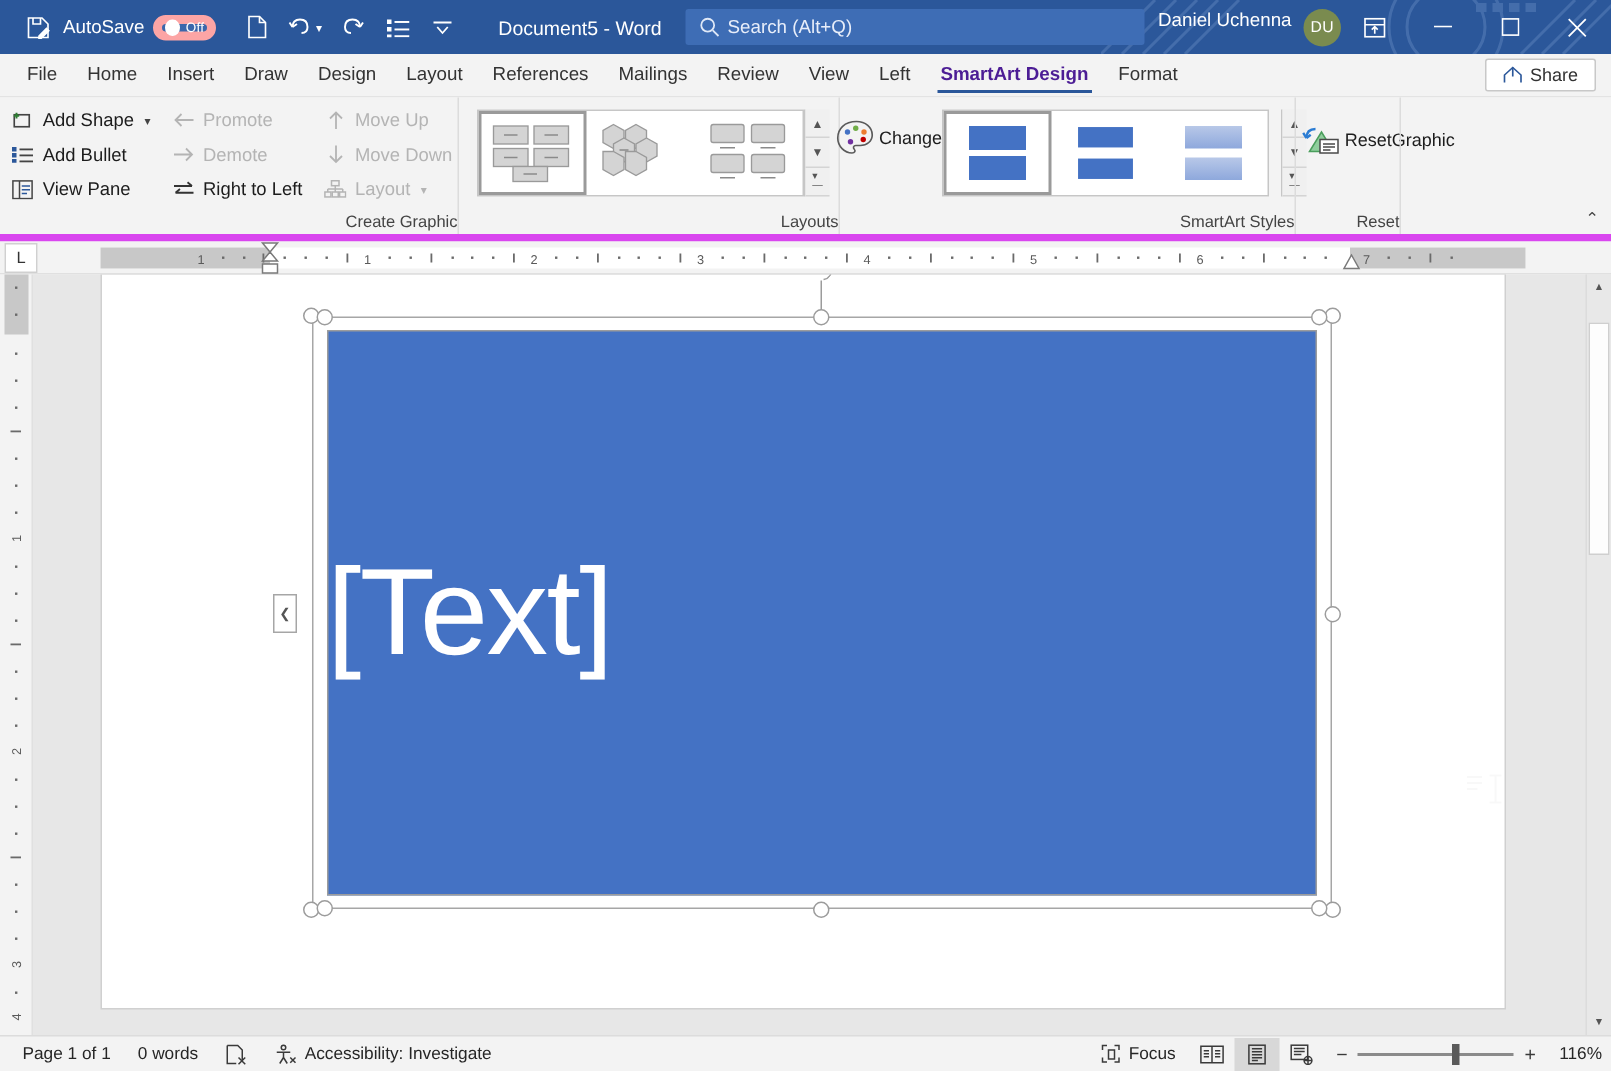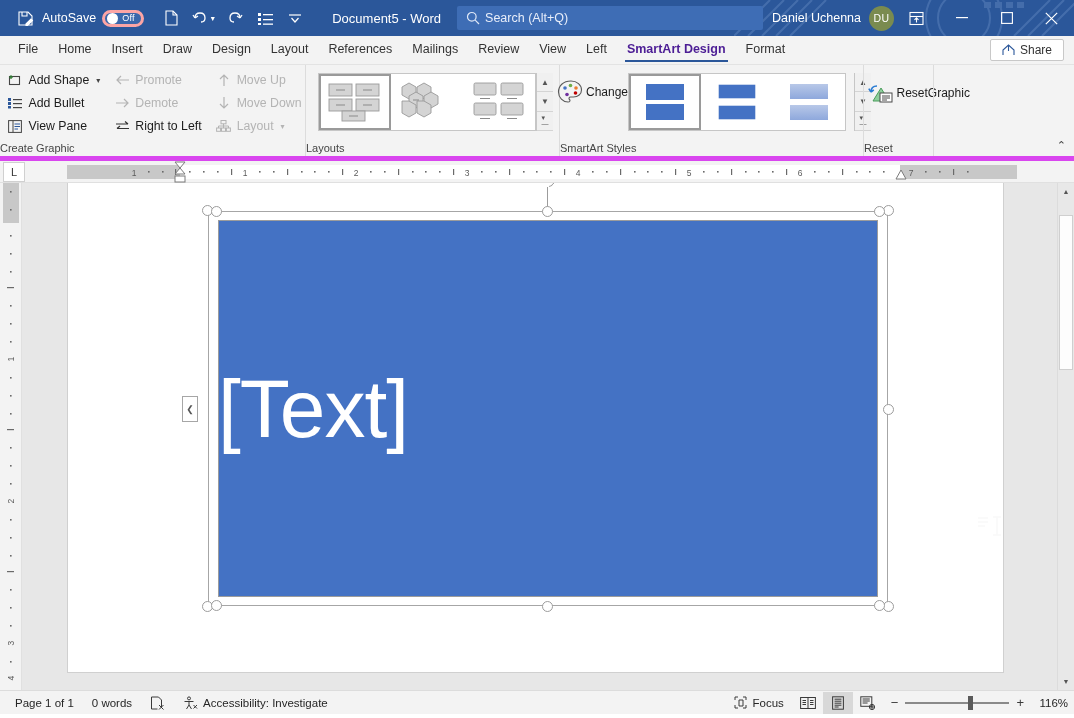--- a/index.html
+++ b/index.html
@@ -19,41 +19,41 @@
     position: absolute; right: 0; top: 0; width: 340px; height: 36px;
     opacity: .25; pointer-events: none;
   }
   .tb-btn {
     height: 30px; display: flex; align-items: center; justify-content: center;
     color: #fff; flex: 0 0 auto;
   }
   .tb-icon { width: 30px; }
   .autosave-label { font-size: 12.5px; margin: 0 6px 0 2px; }
   .toggle {
-    width: 42px; height: 17px; border-radius: 9px; border: 3px solid #fca5a5;
+    width: 42px; height: 17px; border-radius: 9px; border: 6px solid #fca5a5;
     background: #3b67ab; display: flex; align-items: center; padding: 0 2px;
     position: relative;
   }
   .toggle .knob {
     width: 11px; height: 11px; border-radius: 50%; background: #fff;
   }
   .toggle .tg-txt {
     font-size: 9px; color: #fff; margin-left: 4px; letter-spacing: .2px;
   }
   .doc-title {
     font-size: 13px; margin-left: 22px; margin-right: 16px; white-space: nowrap;
   }
   .searchbox {
     width: 306px; height: 24px; background: #3e6db5; border-radius: 2px;
     display: flex; align-items: center; padding: 0 9px; color: #e8eefa;
     font-size: 12.5px; position: relative; z-index: 2;
   }
   .searchbox .sb-label { margin-left: 5px; }
   .user-area {
-    display: flex; align-items: center; margin-left: auto; position: relative; z-index: 2;
+    display: flex; margin-left: auto; position: relative; z-index: 2;
   }
   .user-name { font-size: 12.5px; margin-right: 8px; white-space: nowrap; }
   .avatar {
     width: 25px; height: 25px; border-radius: 50%; background: #7a8b4f;
     color: #fff; font-size: 10.5px; display: flex; align-items: center;
     justify-content: center; letter-spacing: .3px;
   }
   .win-btn {
     width: 45px; height: 36px; display: flex; align-items: center;
     justify-content: center; color: #fff; position: relative; z-index: 2;
@@ -85,21 +85,21 @@
     height: 96px; background: #f3f3f3; display: flex; align-items: stretch;
     border-bottom: 5px solid #d946ef; position: relative;
   }
   .rgroup {
     display: flex; flex-direction: column; align-items: center;
     position: relative; padding: 4px 0 0 0;
   }
   .rgroup + .rgroup { border-left: 1px solid #dcdcdc; }
   .rgroup-body { flex: 1; display: flex; align-items: flex-start; padding: 0 6px; }
   .rgroup-label {
-    font-size: 11px; color: #444; text-align: left; height: 15px;
+    font-size: 11px; color: #444; text-align: right; height: 15px;
     line-height: 15px; width: 100%;
   }
   .cmd {
     display: flex; align-items: center; gap: 5px; font-size: 12.3px;
     color: #1c1c1c; height: 22px; padding: 0 4px; white-space: nowrap;
   }
   .cmd.disabled { color: #b4b4b4; }
   .cmd .ic { width: 16px; height: 16px; display: flex; align-items: center; justify-content: center; }
   .col { display: flex; flex-direction: column; gap: 1px; }
   .caret { font-size: 8px; color: #444; margin-left: 2px; }

